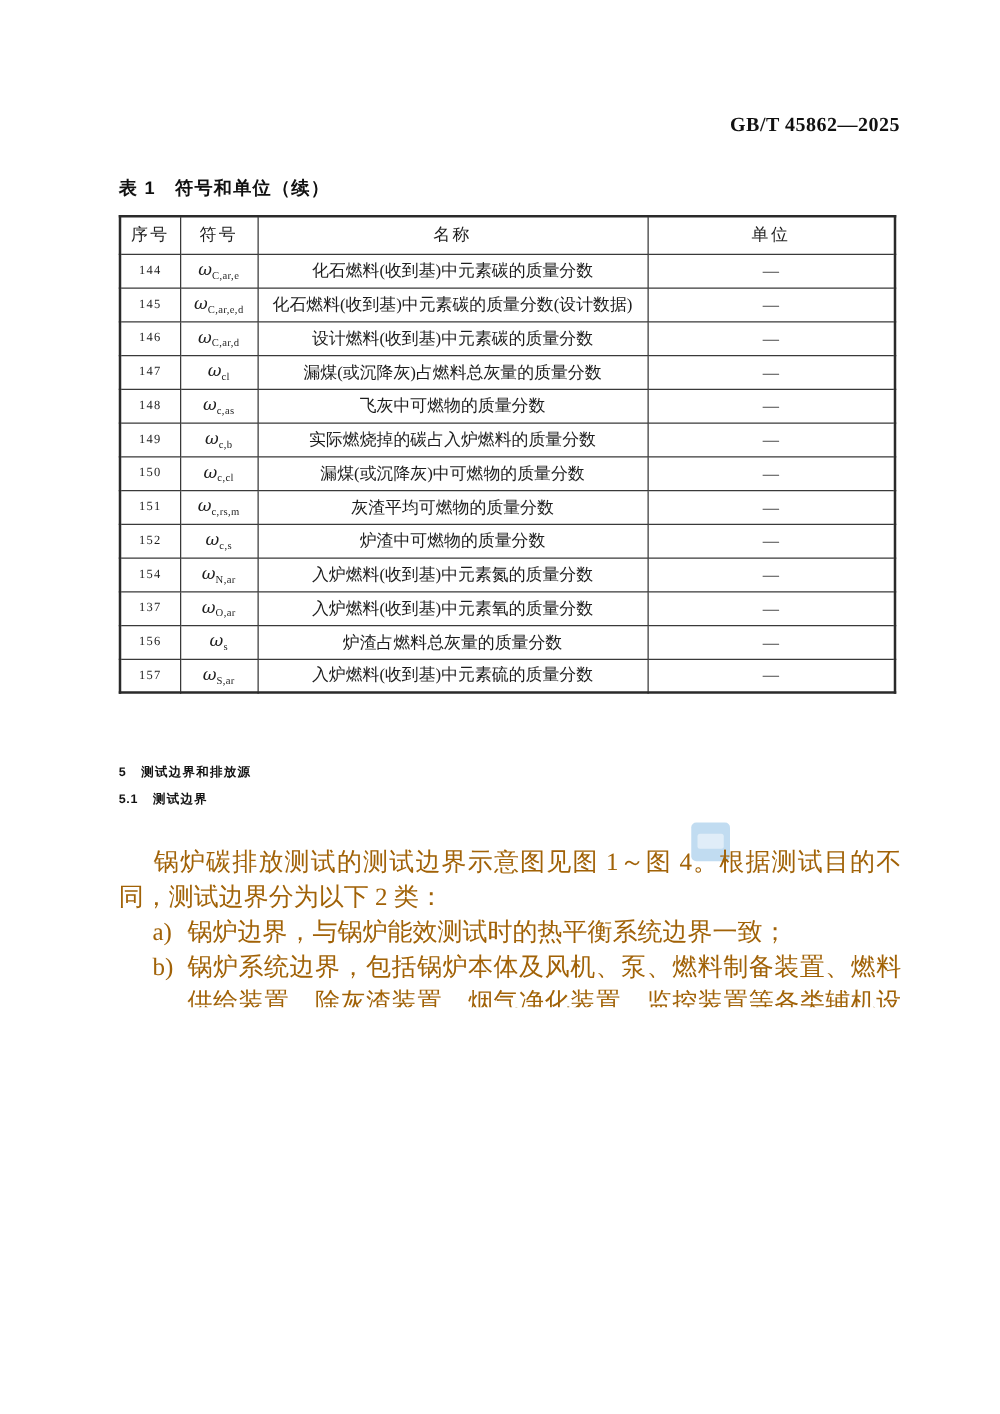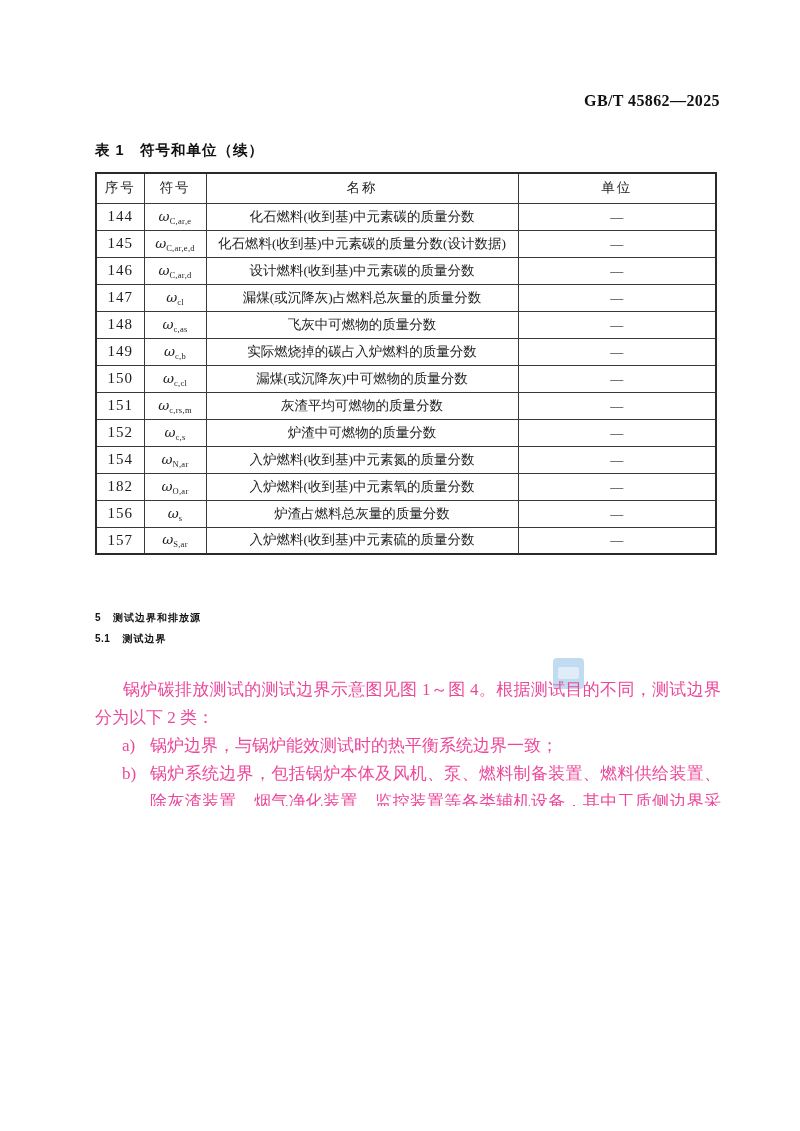--- a/index.html
+++ b/index.html
@@ -31,21 +31,21 @@
   table.sym th, table.sym td{
     border:1px solid #3a3a3a;
     padding:0 2px;
     text-align:center;vertical-align:middle;
     font-family:"Liberation Serif","DejaVu Serif",serif;
     color:#1d1d1d;
   }
   table.sym thead tr{height:30px;}
   table.sym tbody tr{height:27px;}
   table.sym th{font-size:13.5px;font-weight:400;letter-spacing:2px;}
-  td.c-no{font-size:15px;letter-spacing:1px;}
+  td.c-no{font-size:10px;letter-spacing:1px;}
   td.c-sym{font-size:13.5px;}
   td.c-sym i{font-style:italic;font-family:"DejaVu Serif","Liberation Serif",serif;}
   td.c-sym sub{font-size:8.5px;letter-spacing:0.3px;vertical-align:-3px;}
   td.c-name{font-size:13.5px;margin-left:44px;}
   td.c-unit{font-size:13px;}
   .col-no{width:48px;}
   .col-sym{width:62px;}
   .col-name{width:312px;}
   .col-unit{width:198px;}
 
@@ -54,21 +54,21 @@
     font-family:Liberation Sans, sans-serif;
     font-weight:700;font-size:10px;color:#111;
   }
   .h-sec .h-num{display:inline-block;margin-right:12px;letter-spacing:0.5px;}
   .h-sec .h-txt{letter-spacing:1px;}
   #sec5{top:611px;}
   #sec51{top:632px;}
 
   .para{
     position:absolute;left:95px;top:676px;width:626px;
-    font-size:17px;line-height:28px;color:#ec4899;
+    font-size:20px;line-height:28px;color:#a16207;
     text-align:justify;
     z-index:2;
   }
   .para .intro{text-indent:28px;}
   .li{display:flex;}
   .li .marker{flex:0 0 28px;margin-left:27px;}
   .li .li-text{flex:1;}
 
   .watermark{
     position:absolute;left:553px;top:658px;width:31px;height:31px;
@@ -162,21 +162,21 @@
           <td class="c-name">炉渣中可燃物的质量分数</td>
           <td class="c-unit">—</td>
         </tr>
         <tr>
           <td class="c-no">154</td>
           <td class="c-sym"><i>ω</i><sub>N,ar</sub></td>
           <td class="c-name">入炉燃料(收到基)中元素氮的质量分数</td>
           <td class="c-unit">—</td>
         </tr>
         <tr>
-          <td class="c-no">182</td>
+          <td class="c-no">137</td>
           <td class="c-sym"><i>ω</i><sub>O,ar</sub></td>
           <td class="c-name">入炉燃料(收到基)中元素氧的质量分数</td>
           <td class="c-unit">—</td>
         </tr>
         <tr>
           <td class="c-no">156</td>
           <td class="c-sym"><i>ω</i><sub>s</sub></td>
           <td class="c-name">炉渣占燃料总灰量的质量分数</td>
           <td class="c-unit">—</td>
         </tr>

